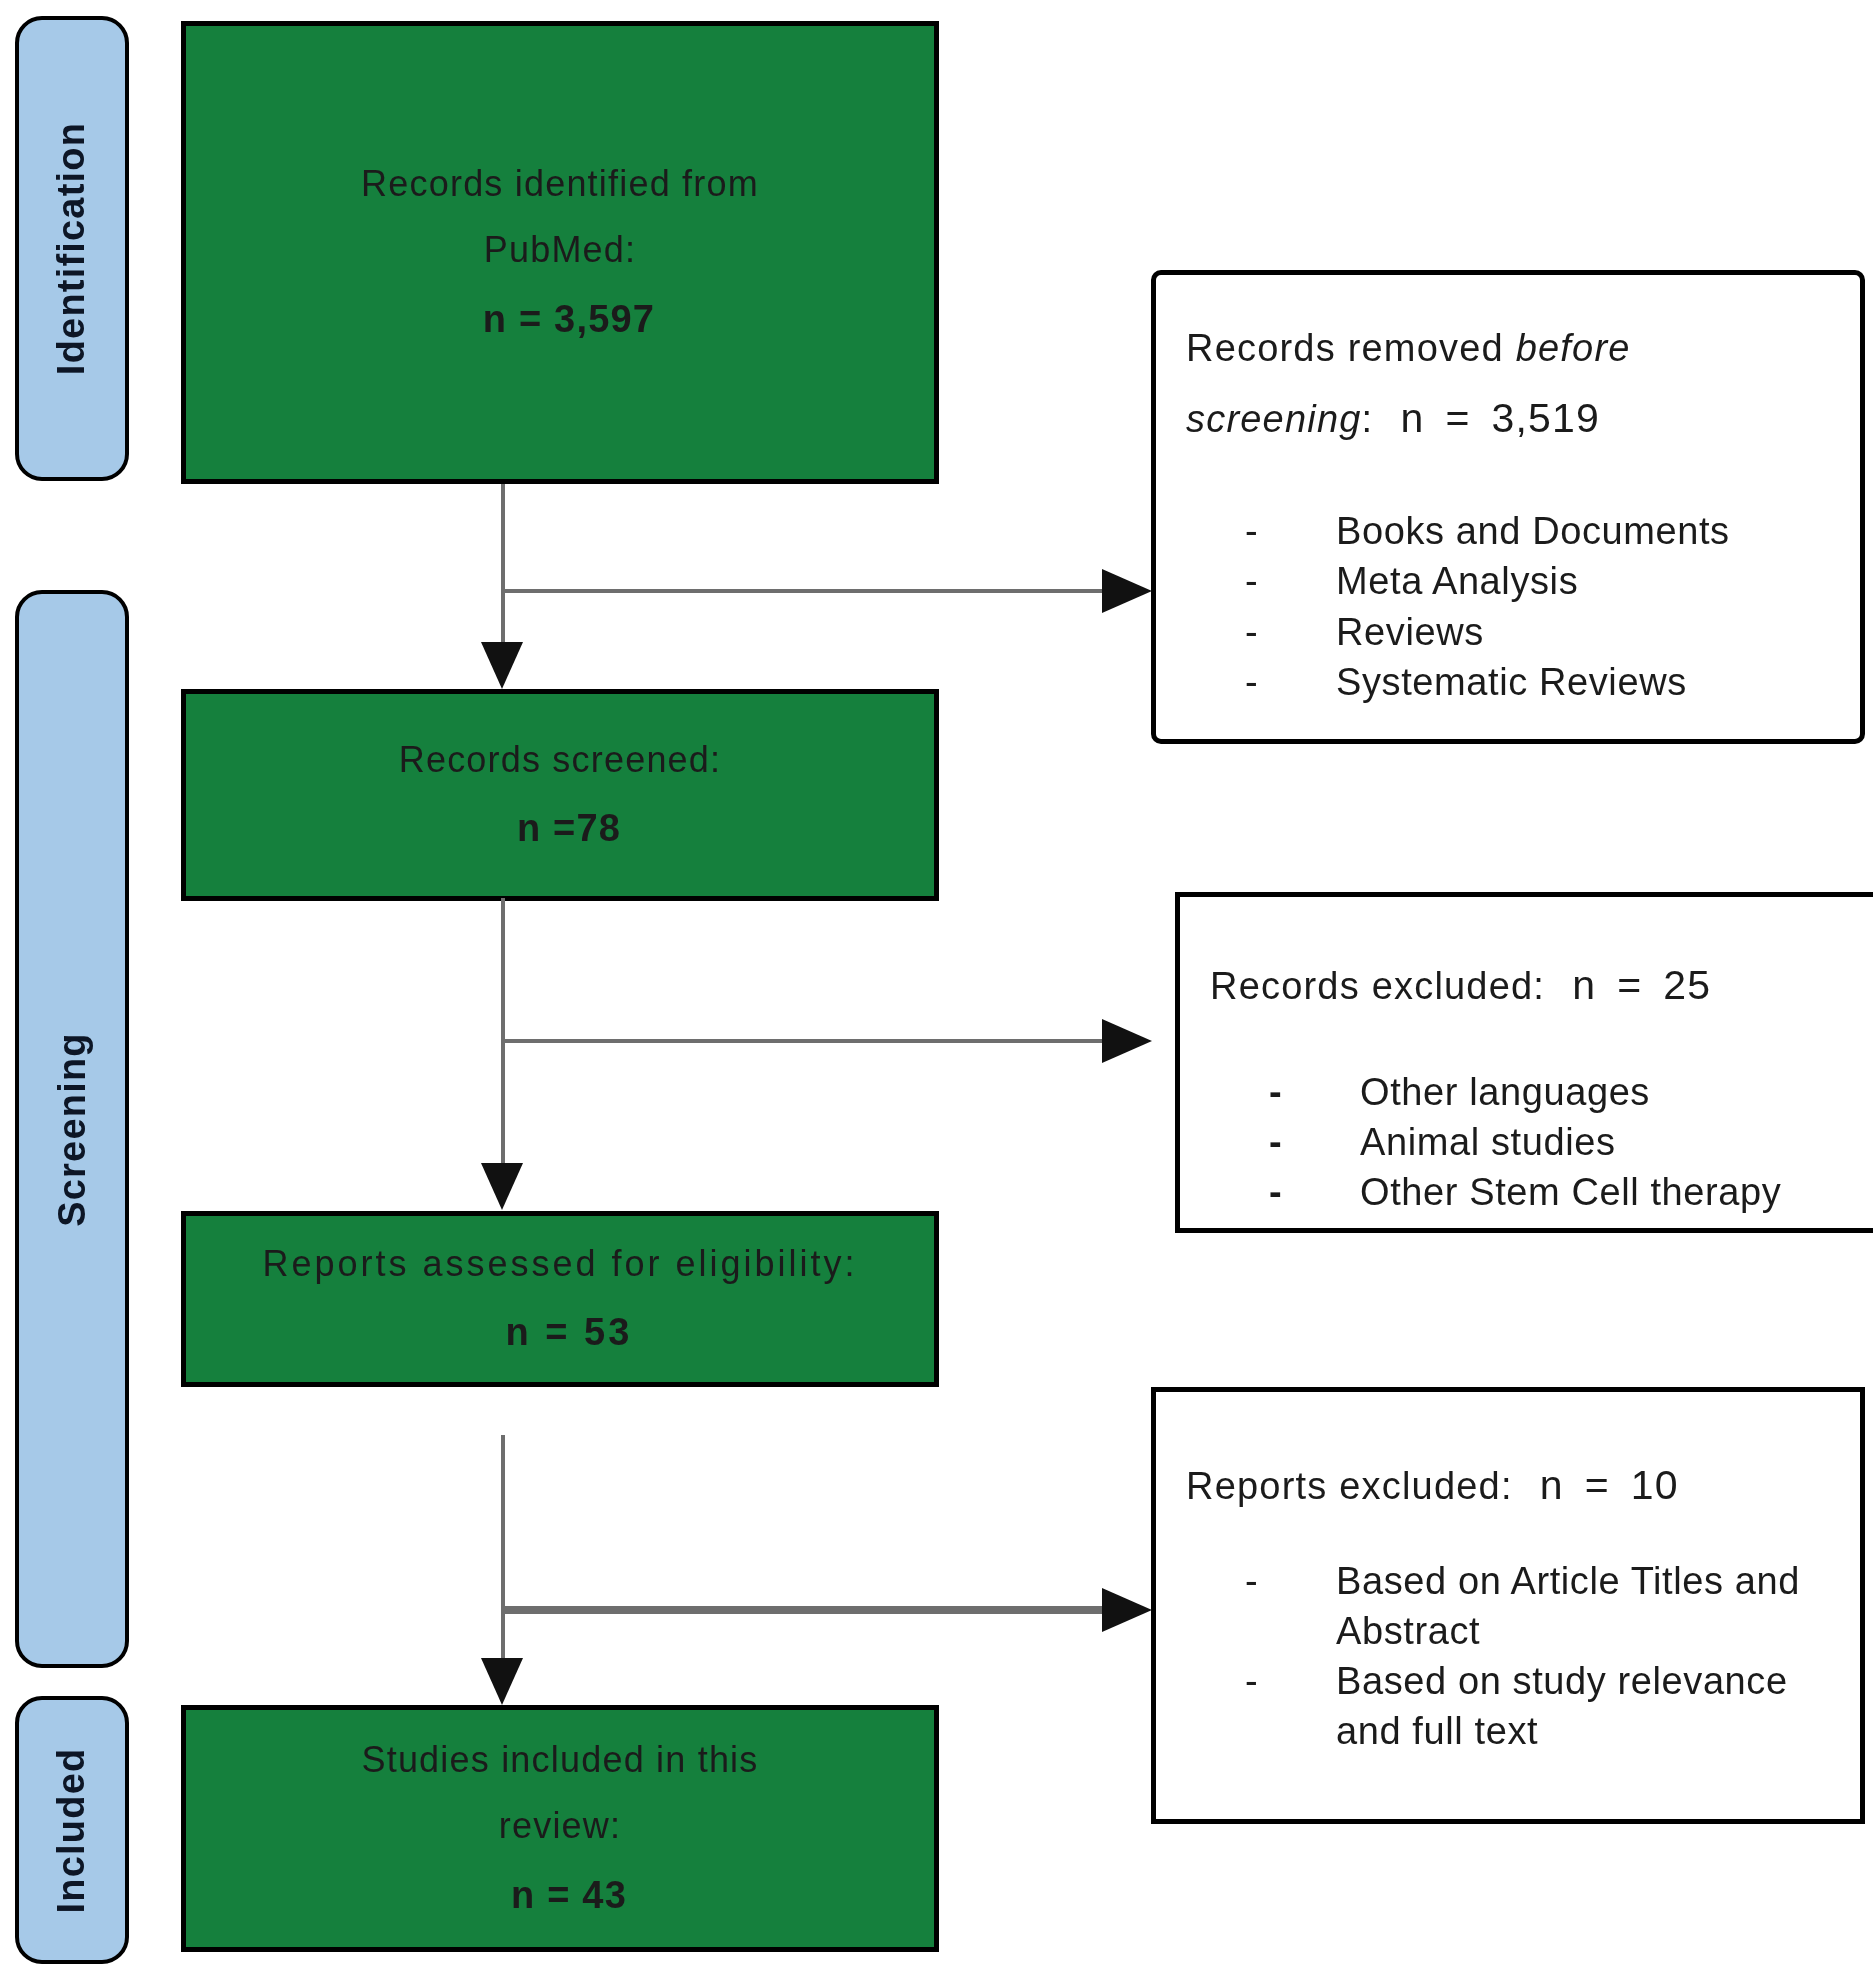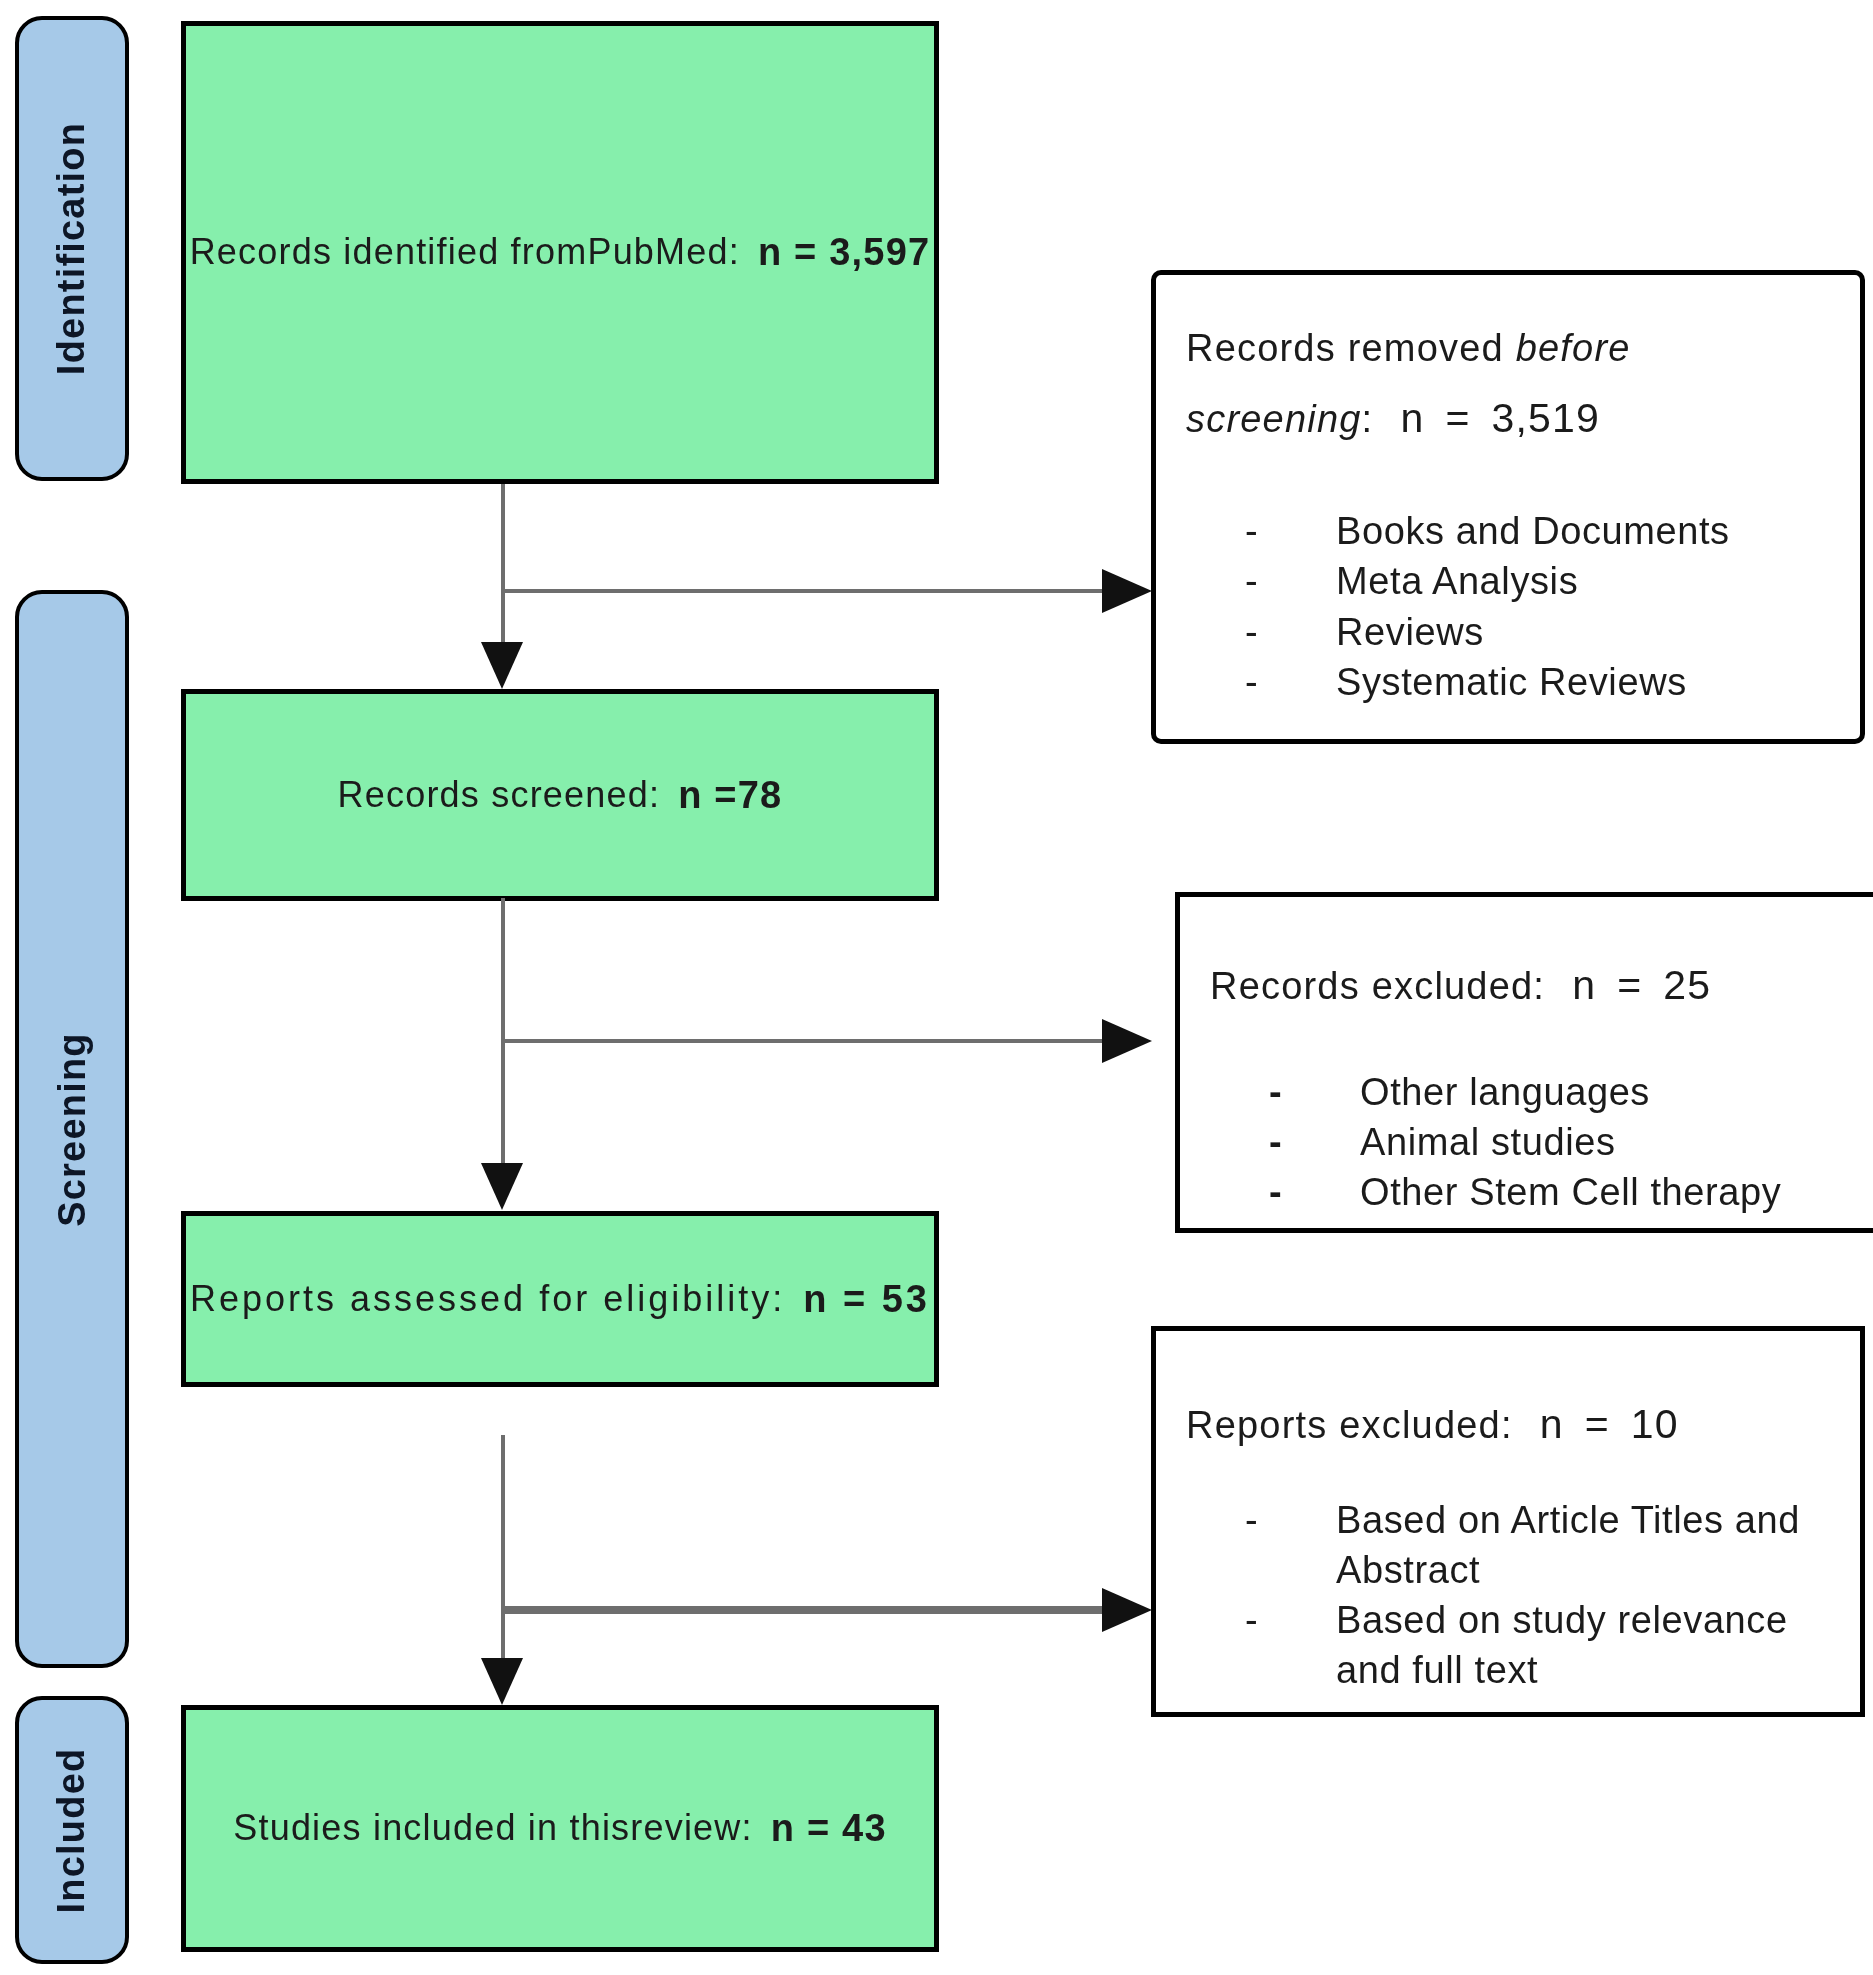--- a/index.html
+++ b/index.html
@@ -35,42 +35,42 @@
     color:#0d1626;
   }
   .stage-identification{top:16px;height:465px;}
   .stage-screening{top:590px;height:1078px;}
   .stage-included{top:1696px;height:268px;}
 
   
   .flowbox{
     position:absolute;left:181px;width:758px;
     border:5.3px solid var(--box-border);
-    box-sizing:border-box;background:#86efac;
-    display:flex;flex-direction:row;justify-content:center;align-items:center;
+    box-sizing:border-box;background:#15803d;
+    display:flex;flex-direction:column;justify-content:center;align-items:center;
     text-align:center;
     font-size:36px;line-height:1.85;letter-spacing:1.2px;
   }
   .flowbox .n{font-weight:bold;font-size:38px;margin-left:18px;}
   .fb-1{top:21px;height:463px;}
   .fb-2{top:689px;height:212px;}
   .fb-3{top:1211px;height:176px;letter-spacing:3px;}
   .fb-4{top:1705px;height:247px;}
 
   
   .exbox{
     position:absolute;left:1151px;width:714px;
     border:5.3px solid var(--box-border);
     box-sizing:border-box;background:#fff;
     padding:0 24px 0 30px;
     font-size:38px;letter-spacing:1.2px;
   }
   .ex-1{top:270px;height:474px;border-radius:10px;}
   .ex-2{top:892px;height:341px;margin-left:24px;}
-  .ex-3{top:1326px;height:391px;}
+  .ex-3{top:1387px;height:437px;}
   .exbox .hdr{line-height:1.8;}
   .ex-1 .hdr{margin-top:39px;}
   .ex-2 .hdr{margin-top:52px;}
   .ex-3 .hdr{margin-top:57px;}
   .exbox .hdr .n{font-weight:normal;font-size:41px;margin-left:15.4px;word-spacing:8.3px;}
   .exbox .hdr i{font-style:italic;}
   .exlist{margin-top:50px;}
   .ex-2 .exlist{margin-top:44px;}
   .ex-3 .exlist{margin-top:33px;}
   .exitem{

